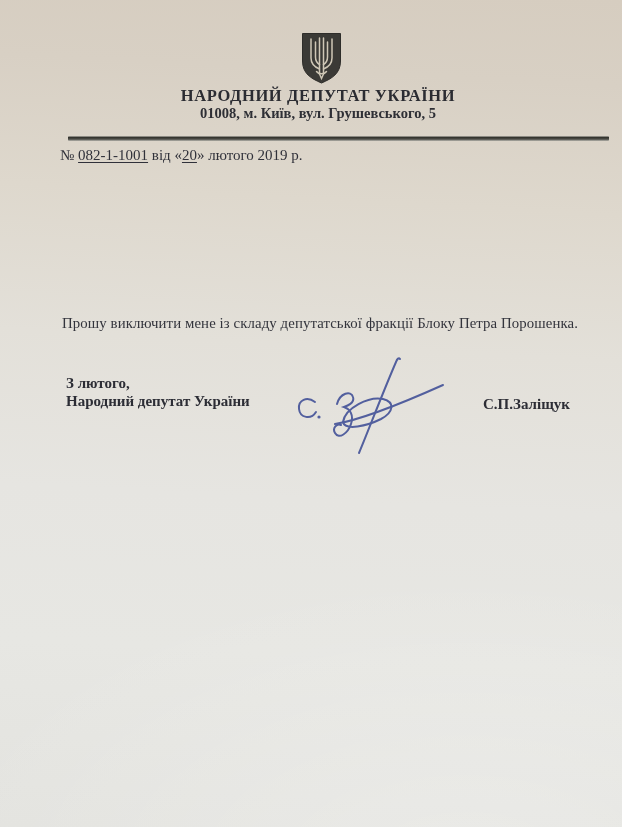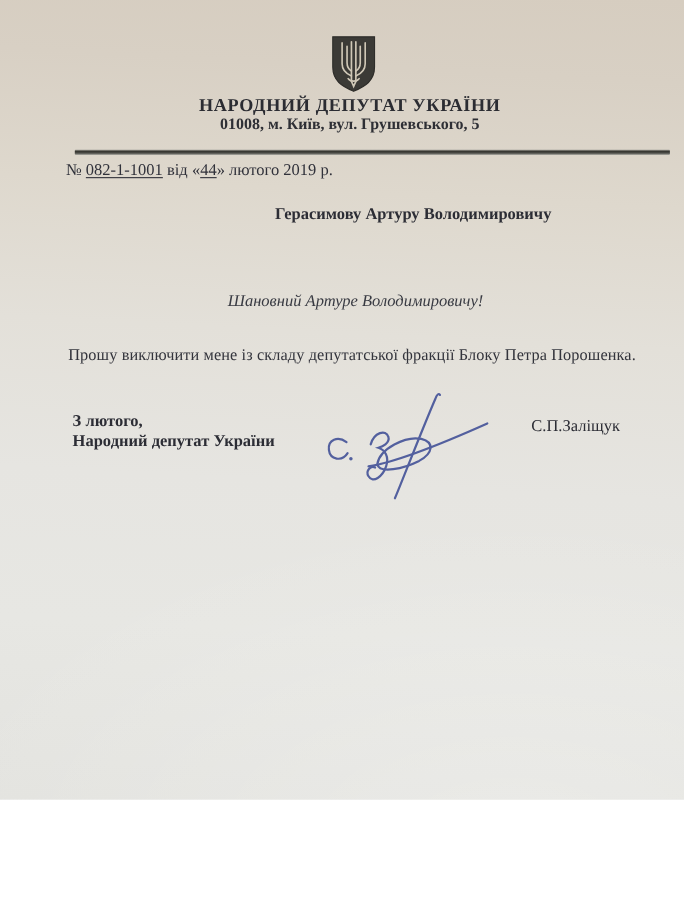--- a/index.html
+++ b/index.html
@@ -4,21 +4,21 @@
 <style>
   * { margin: 0; padding: 0; box-sizing: border-box; }
   html, body { width: 622px; height: 827px; }
   body {
     font-family: "Liberation Serif", serif;
     overflow: hidden;
   }
   .photo {
     position: relative;
     width: 622px;
-    height: 727px;
+    height: 827px;
     background:
       radial-gradient(ellipse 900px 500px at 75% 105%, rgba(255,255,255,0.25), rgba(255,255,255,0) 60%),
       linear-gradient(183deg,
         #d6cdc0 0%,
         #d8d0c4 10%,
         #ded8cd 25%,
         #e3e0d9 42%,
         #e6e5e1 60%,
         #e7e7e3 78%,
         #e3e3df 100%);
@@ -79,21 +79,21 @@
     left: 62px; top: 315px;
     font-size: 14.8px;
     color: #33343c;
     white-space: nowrap;
     letter-spacing: 0.1px;
   }
 
   
   .closing-1 { left: 66px; top: 375px; font-size: 15px; font-weight: bold; color: #2c2d35; white-space: nowrap; }
   .closing-2 { left: 66px; top: 393px; font-size: 15px; font-weight: bold; color: #2c2d35; white-space: nowrap; }
-  .signer    { left: 483px; top: 380px; font-size: 15px; font-weight: normal; color: #2c2d35; white-space: nowrap; }
+  .signer    { left: 483px; top: 396px; font-size: 15px; font-weight: bold; color: #2c2d35; white-space: nowrap; }
 
   .signature-svg { left: 283px; top: 348px; width: 195px; height: 112px; }
 </style>
 </head>
 <body>
 
 <div class="photo">
 
   <svg class="abs emblem-svg" viewBox="0 0 45 55" xmlns="http://www.w3.org/2000/svg">
     <path d="M3.5 2.5 H41.5 V30 C41.5 42.5 33 47.5 22.5 52 C12 47.5 3.5 42.5 3.5 30 Z" fill="#3b3a36" stroke="#2e2d2a" stroke-width="1"></path>
@@ -108,28 +108,26 @@
       <path d="M17.5 40.5 C19.5 43.5 25.5 43.5 27.5 40.5"></path>
     </g>
   </svg>
 
   <div class="abs org-title doc-text">НАРОДНИЙ ДЕПУТАТ УКРАЇНИ</div>
   <div class="abs org-address doc-text">01008, м. Київ, вул. Грушевського, 5</div>
 
   <div class="abs divider"></div>
 
   <div class="abs ref-line">
-    <span>№ </span><span class="u">082-1-1001</span><span> від «</span><span class="u">44</span><span>» лютого 2019 р.</span>
+    <span>№ </span><span class="u">082-1-1001</span><span> від «</span><span class="u">20</span><span>» лютого 2019 р.</span>
   </div>
 
   <div class="abs addressee">
-    <div>Герасимову Артуру Володимировичу</div>
   </div>
 
-  <div class="abs salutation">Шановний Артуре Володимировичу!</div>
 
   <div class="abs body-line">Прошу виключити мене із складу депутатської фракції Блоку Петра Порошенка.</div>
 
   <div class="abs closing-1">З лютого,</div>
   <div class="abs closing-2">Народний депутат України</div>
   <div class="abs signer">С.П.Заліщук</div>
 
   <svg class="abs signature-svg" viewBox="0 0 195 112" xmlns="http://www.w3.org/2000/svg">
     <g fill="none" stroke="#3f4e96" stroke-width="2" stroke-linecap="round" opacity="0.88">
 

